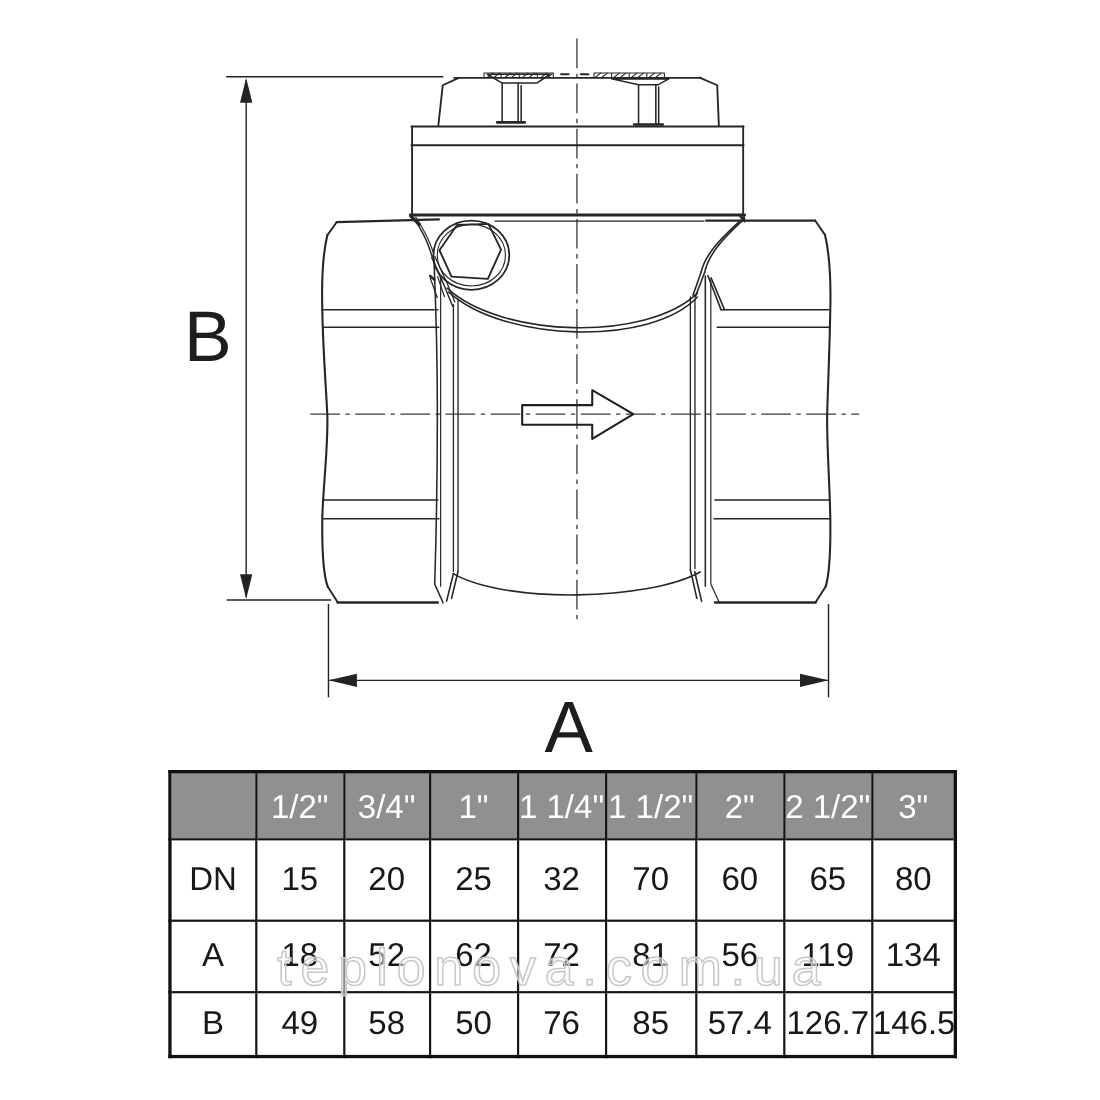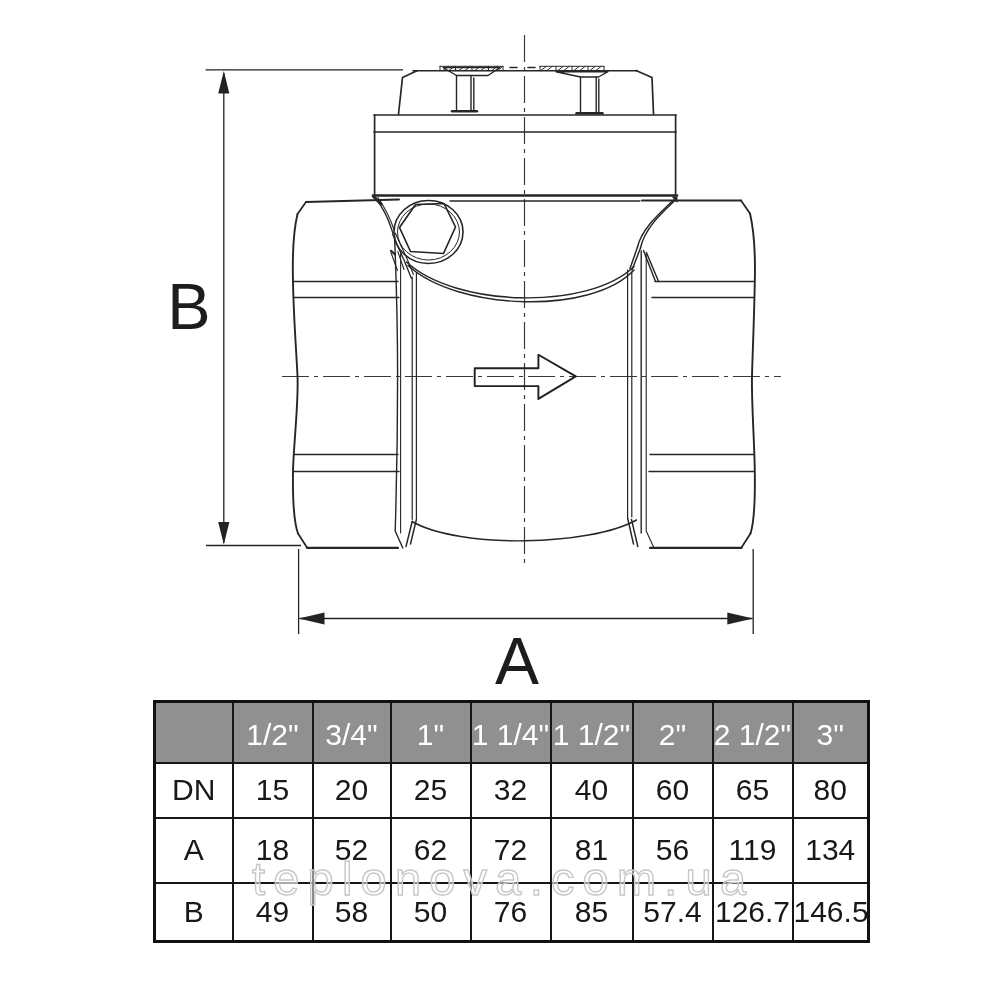--- a/index.html
+++ b/index.html
@@ -150,27 +150,27 @@
     <td></td>
           <td>1/2"</td>
           <td>3/4"</td>
           <td>1"</td>
           <td>1 1/4"</td>
           <td>1 1/2"</td>
           <td>2"</td>
           <td>2 1/2"</td>
           <td>3"</td>
   </tr>
-  <tr style="height:55px">
+  <tr style="height:74px">
     <td>DN</td>
           <td>15</td>
           <td>20</td>
           <td>25</td>
           <td>32</td>
-          <td>40</td>
+          <td>70</td>
           <td>60</td>
           <td>65</td>
           <td>80</td>
   </tr>
   <tr style="height:65px">
     <td>A</td>
           <td>18</td>
           <td>52</td>
           <td>62</td>
           <td>72</td>

